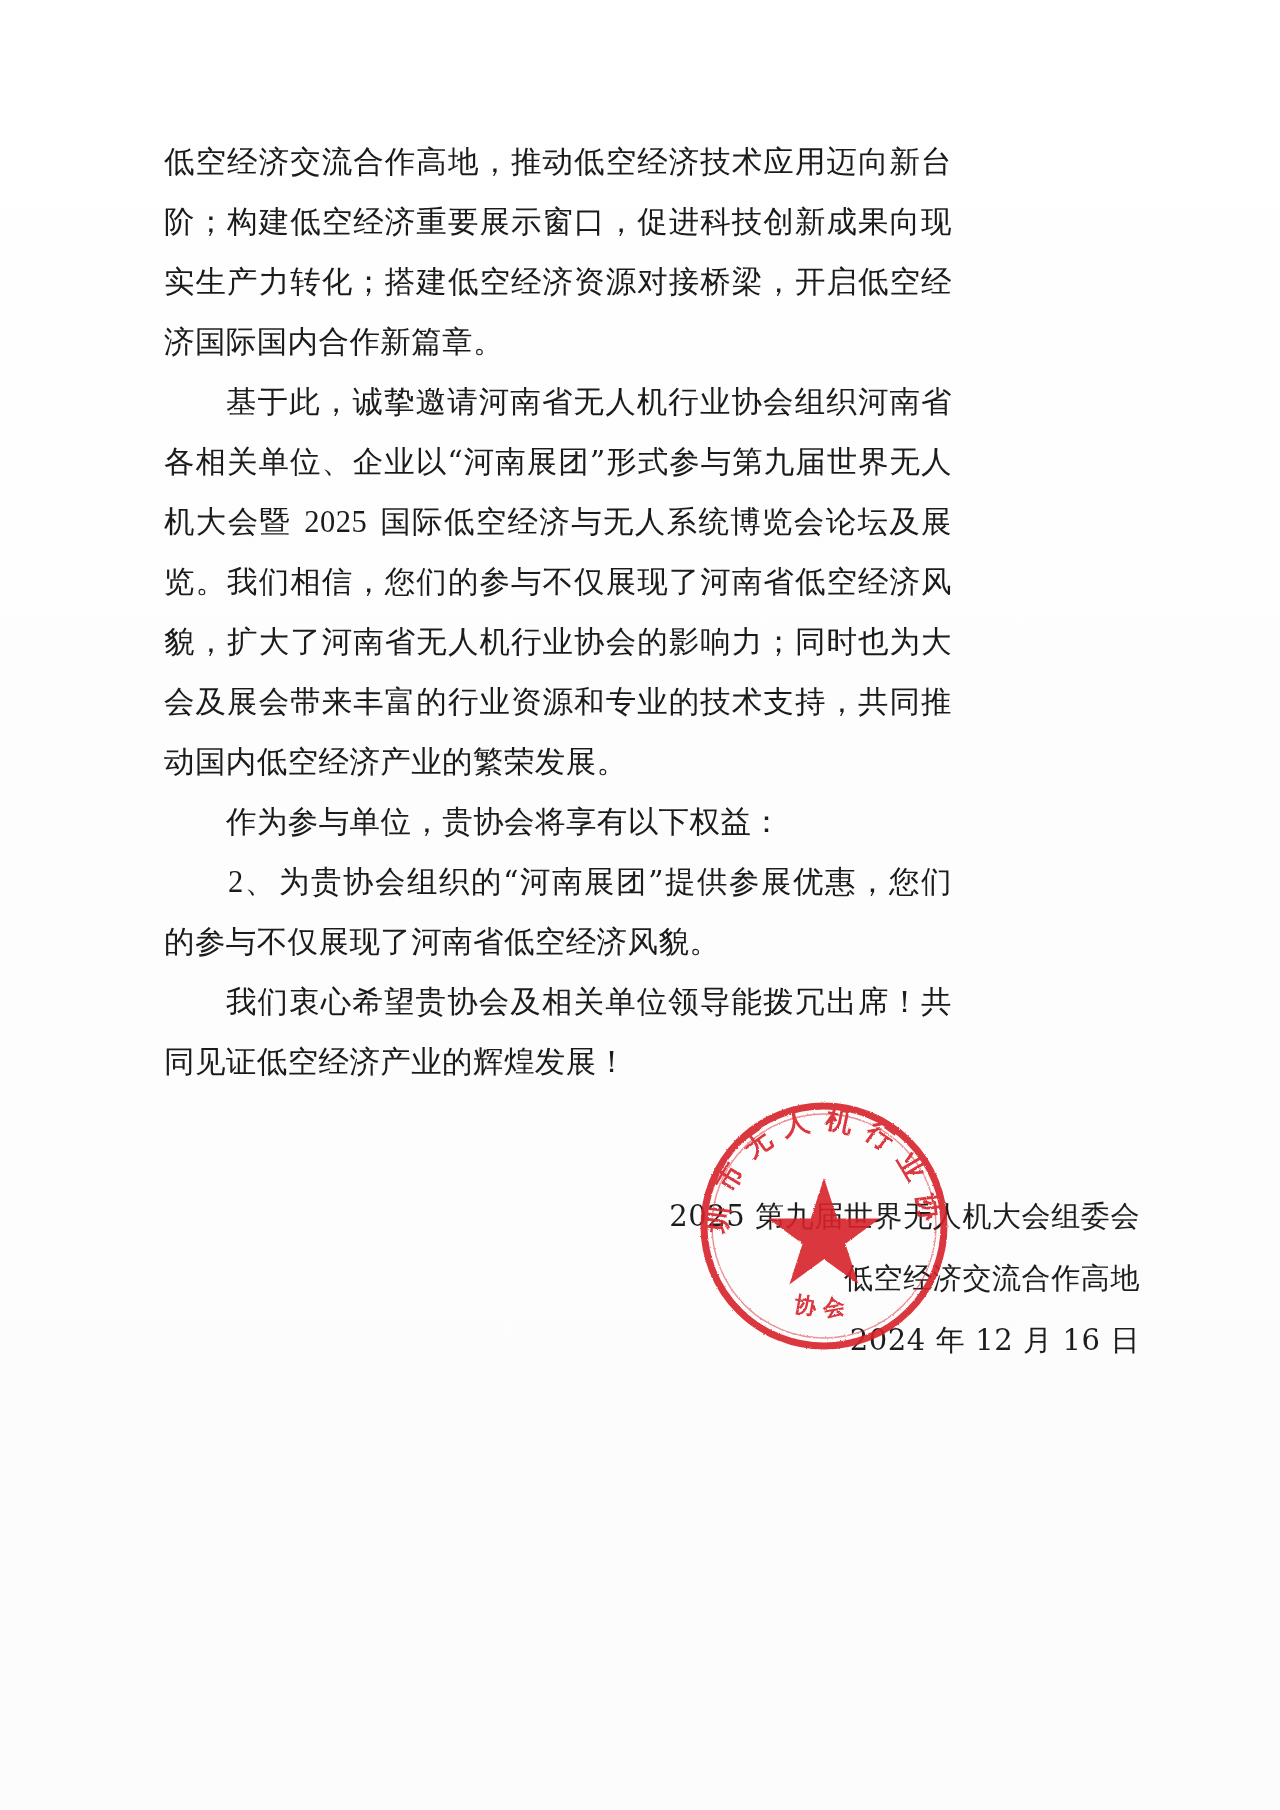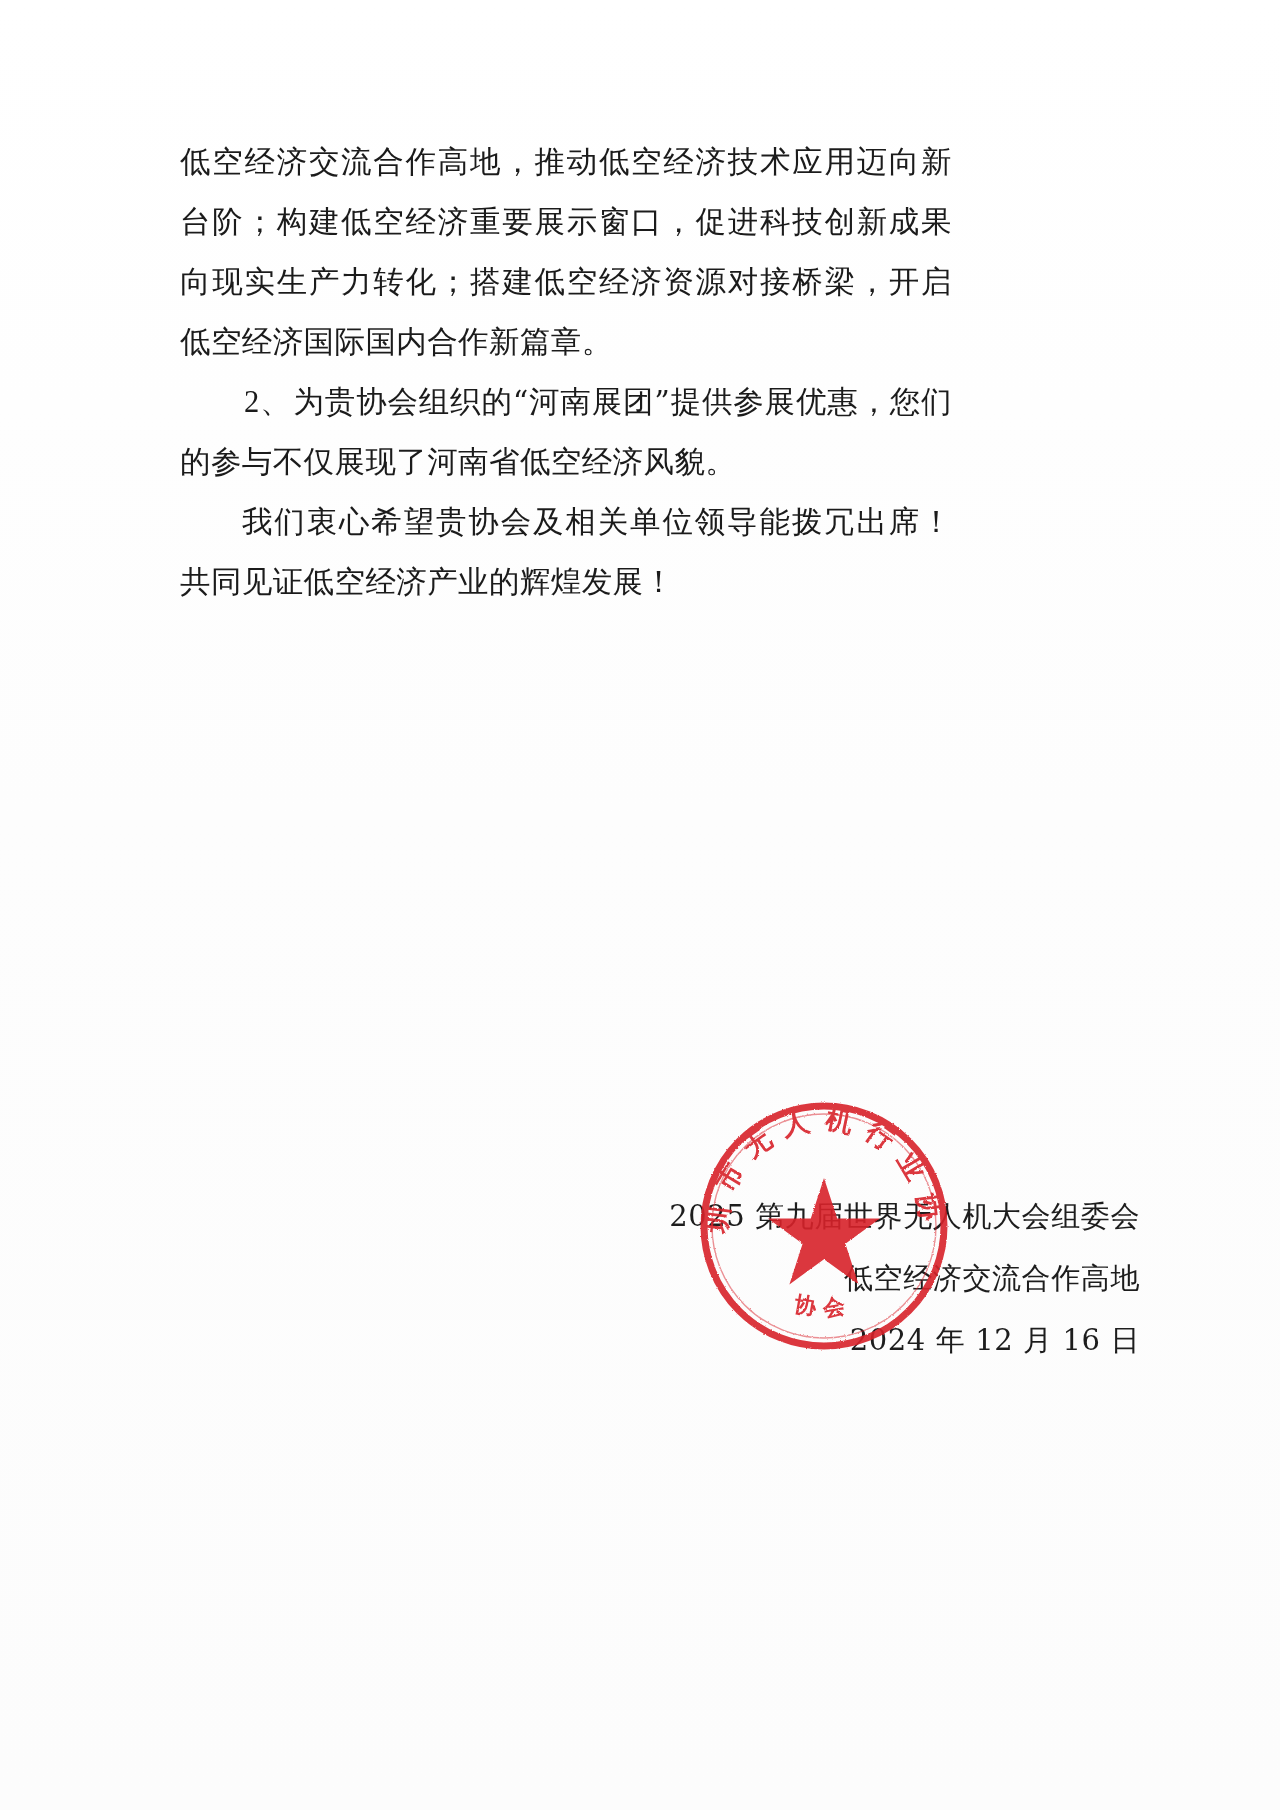--- a/index.html
+++ b/index.html
@@ -35,21 +35,21 @@
 
   
   #body-block {
     position: absolute;
     left: 164px;
     top: 132px;
     width: 788px;
   }
 
   .para {
-    margin: 0 0 0px 16px;
+    margin: 0 0 0px 0;
     font-size: 30.5px;
     line-height: 60px;
     color: #1b1b1b;
     letter-spacing: 0.4px;
     text-align: justify;
     text-justify: inter-ideograph;
     word-break: break-all;
   }
   .para.indent {
     text-indent: 62px;
@@ -111,21 +111,23 @@
 </head>
 <body>
 
 <div id="page">
   <div id="paper-tint"></div>
 
   <div id="body-block">
 
     <p class="para">低空经济交流合作高地，推动低空经济技术应用迈向新台阶；构建低空经济重要展示窗口，促进科技创新成果向现实生产力转化；搭建低空经济资源对接桥梁，开启低空经济国际国内合作新篇章。</p>
 
+    <p class="para indent"><span>基于此，诚挚邀请河南省无人机行业协会组织河南省各相关单位、企业以“河南展团”形式参与第九届世界无人机大会暨 </span><span class="lat">2025</span><span> 国际低空经济与无人系统博览会论坛及展览。我们相信，您们的参与不仅展现了河南省低空经济风貌，扩大了河南省无人机行业协会的影响力；同时也为大会及展会带来丰富的行业资源和专业的技术支持，共同推动国内低空经济产业的繁荣发展。</span></p>
 
+    <p class="para indent">作为参与单位，贵协会将享有以下权益：</p>
 
 
     <p class="para list-item"><span class="lat">2、</span><span>为贵协会组织的“河南展团”提供参展优惠，您们的参与不仅展现了河南省低空经济风貌。</span></p>
 
     <p class="para indent">我们衷心希望贵协会及相关单位领导能拨冗出席！共同见证低空经济产业的辉煌发展！</p>
 
   </div>
 
   <div id="signature-block">
     <div class="sig-line">2025 第九届世界无人机大会组委会</div>

